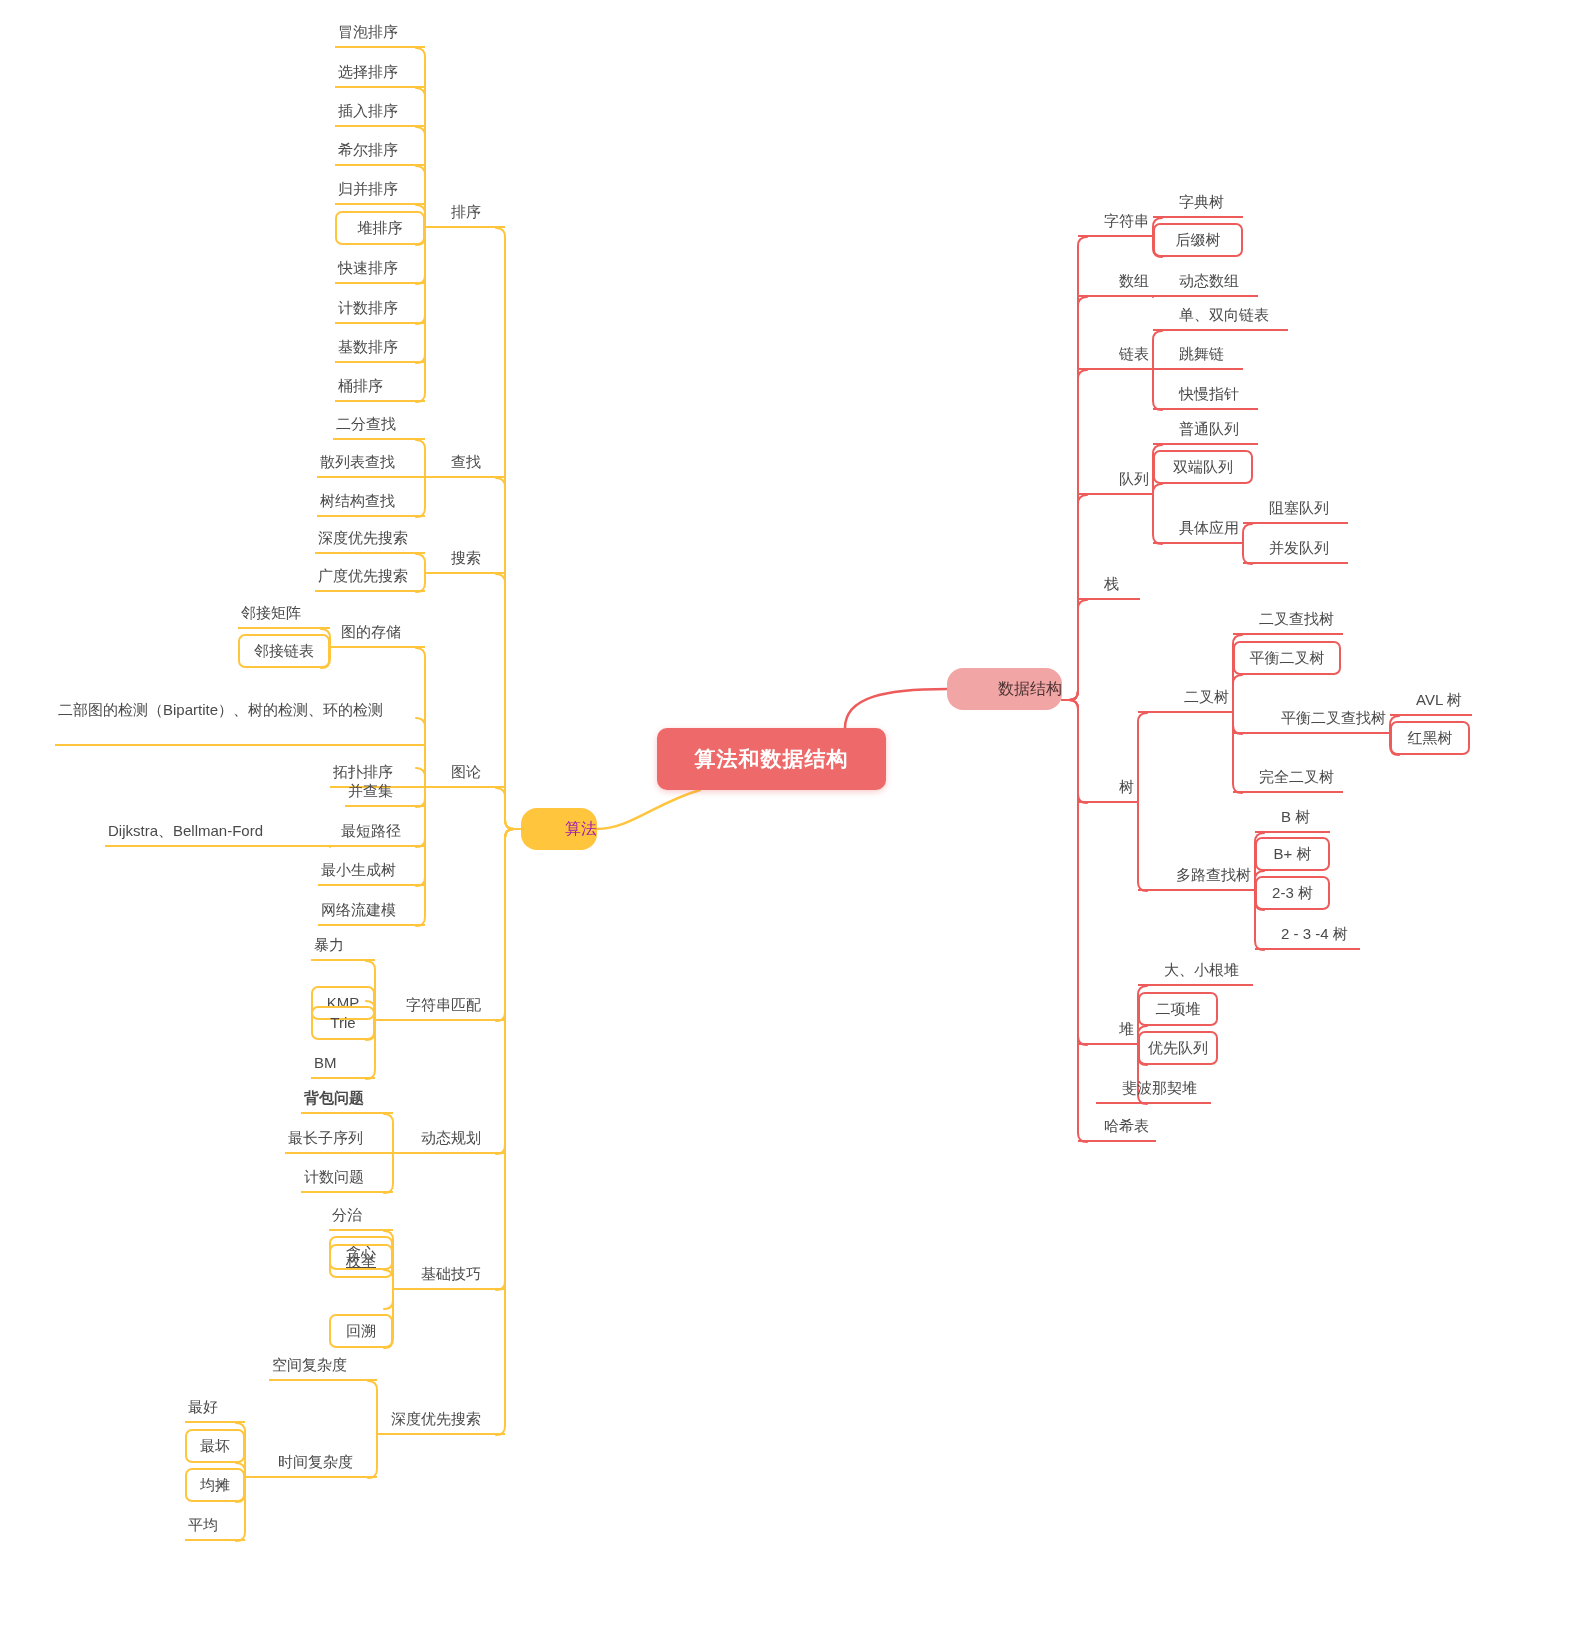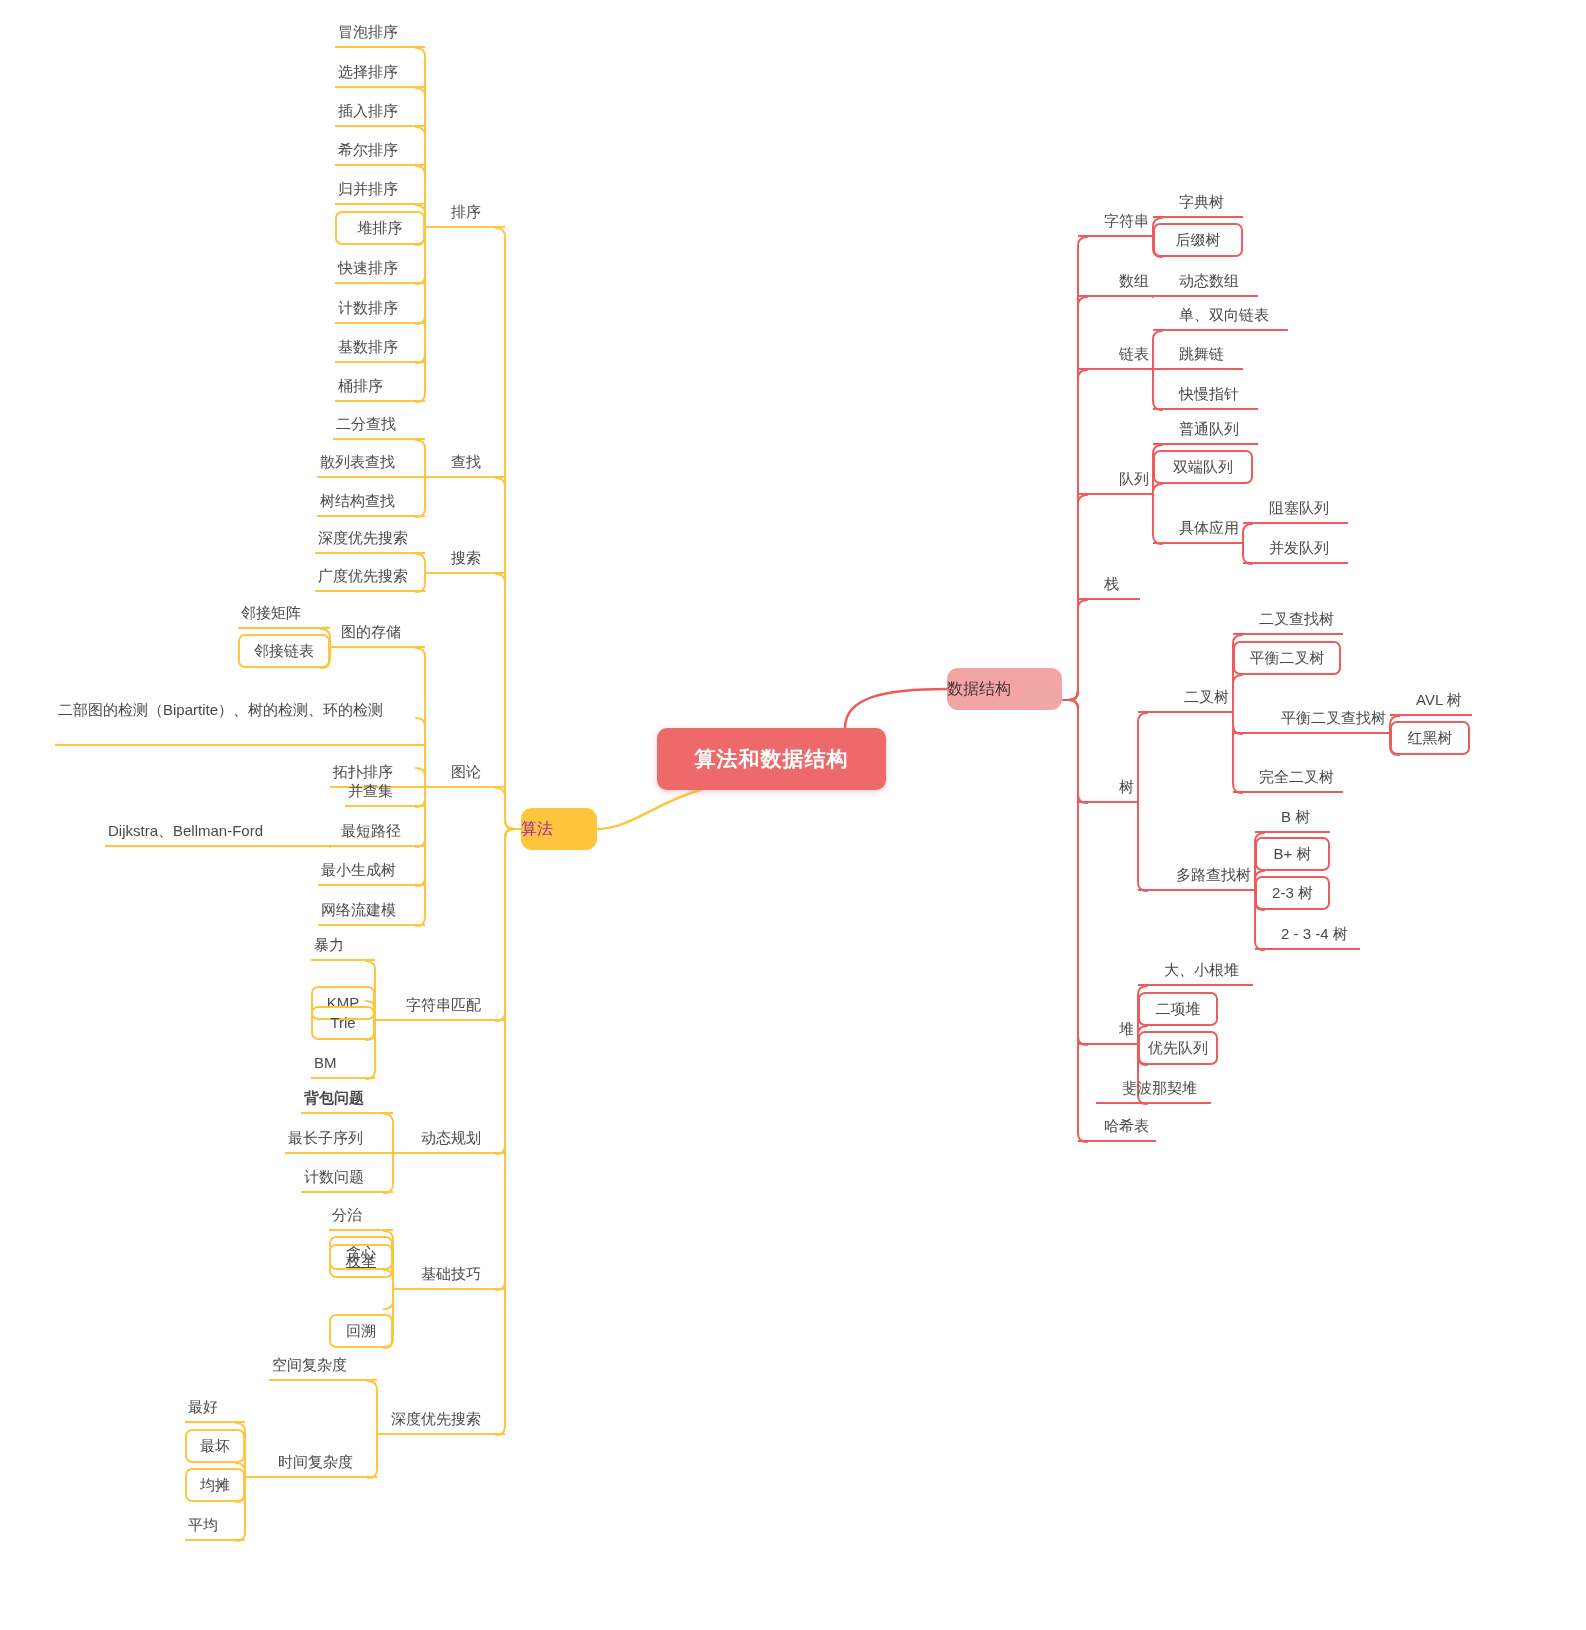--- a/index.html
+++ b/index.html
@@ -11,21 +11,21 @@
   .text{border-bottom:2px solid #ccc;}
   .yw.text,.yw.box{border-color:#FFC53D;}
   .rd.text,.rd.box{border-color:#EE5B5B;}
   .text.left.parent{text-align:right;padding-right:24px;}
   .text.left.leaf{text-align:left;padding-left:3px;}
   .text.right.parent{text-align:right;padding-right:4px;}
   .text.right.leaf{text-align:left;padding-left:26px;}
   .wrap{white-space:normal;line-height:21px;padding-top:1px;}
   .box{border:2px solid #ccc;border-radius:7px;text-align:center !important;
        padding:0 !important;line-height:30px;}
-  .badge{border-radius:11px;text-align:left;font-size:16px;line-height:42px;}
+  .badge{border-radius:16px;text-align:right;font-size:16px;line-height:42px;}
   .badge.yw{background:#FFC53D;color:#a21caf;border:none;}
   .badge.rd{background:#F2A5A5;color:#4c3333;border:none;}
   .root{background:#EE6A6A;color:#ffffff;font-size:21px;font-weight:bold;
         border-radius:10px;text-align:center;line-height:62px;letter-spacing:1px;
         box-shadow:0 2px 6px rgba(238,106,106,.35);}
 </style>
 </head>
 <body>
 
 <div id="stage">

